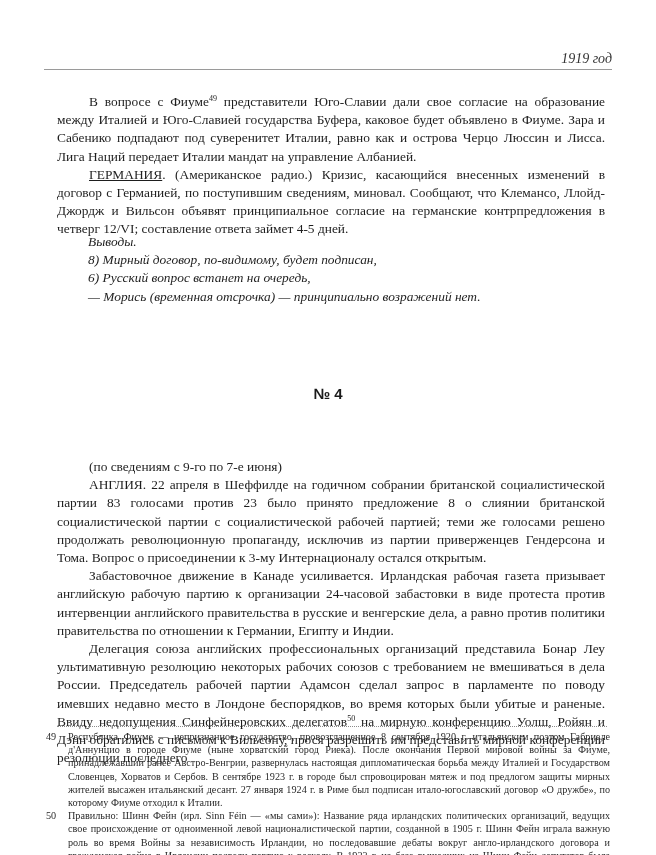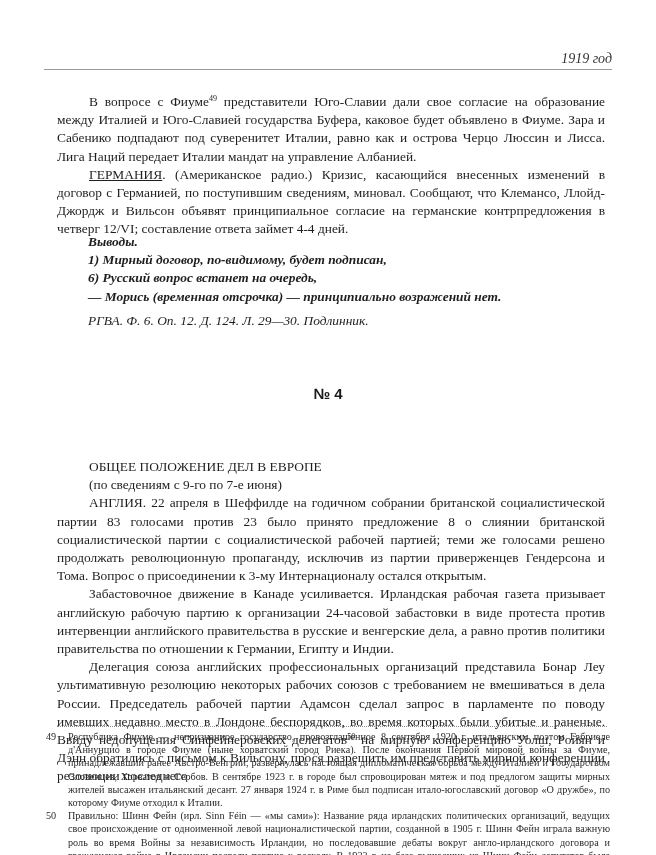--- a/index.html
+++ b/index.html
@@ -23,21 +23,21 @@
     position: absolute; left: 57px; width: 548px;
     font-size: 13.4px; line-height: 18.2px; text-align: justify;
   }
   .body-text p { margin: 0; text-indent: 32px; }
   .u { text-decoration: underline; }
   sup { font-size: 8px; line-height: 0; vertical-align: 5px; }
   .conclusions {
     position: absolute; left: 88px; top: 198px; width: 520px;
     font-style: italic; font-size: 13.4px; line-height: 18.2px;
   }
-  .conclusions div { white-space: nowrap; font-weight: bold; }
+  .conclusions div { white-space: nowrap; }
   .archive-ref {
     position: absolute; left: 88px; top: 278px;
     font-style: italic; font-size: 13.4px;
   }
   .doc-heading {
     position: absolute; left: 40px; top: 350px; width: 576px; text-align: center;
     font-family: "Liberation Sans", "DejaVu Sans", sans-serif; font-weight: bold;
     font-size: 14.5px; line-height: 18px; color: #1a1a1a;
   }
   .doc-heading .num { font-size: 15px; }
@@ -61,38 +61,36 @@
 <body>
 
 <div class="page">
 
   <div class="running-head">
     <span class="title">1919 год</span>
   </div>
 
   <div class="body-text" style="top:58px;">
     <p><span>В вопросе с Фиуме</span><sup>49</sup><span> представители Юго-Славии дали свое согласие на образование между Италией и Юго-Славией государства Буфера, каковое будет объявлено в Фиуме. Зара и Сабенико подпадают под суверенитет Италии, равно как и острова Черцо Люссин и Лисса. Лига Наций передает Италии мандат на управление Албанией.</span></p>
-    <p><span class="u">ГЕРМАНИЯ</span><span>. (Американское радио.) Кризис, касающийся внесенных изменений в договор с Германией, по поступившим сведениям, миновал. Сообщают, что Клемансо, Ллойд-Джордж и Вильсон объявят принципиальное согласие на германские контрпредложения в четверг 12/VI; составление ответа займет 4-4 дней.</span></p>
+    <p><span class="u">ГЕРМАНИЯ</span><span>. (Американское радио.) Кризис, касающийся внесенных изменений в договор с Германией, по поступившим сведениям, миновал. Сообщают, что Клемансо, Ллойд-Джордж и Вильсон объявят принципиальное согласие на германские контрпредложения в четверг 12/VI; составление ответа займет 4-5 дней.</span></p>
   </div>
 
   <div class="conclusions">
     <div>Выводы.</div>
-    <div>1) Мирный договор, по-видимому, будет подписан,</div>
+    <div>8) Мирный договор, по-видимому, будет подписан,</div>
     <div>6) Русский вопрос встанет на очередь,</div>
     <div>— Морись (временная отсрочка) — принципиально возражений нет.</div>
   </div>
 
-  <div class="archive-ref">РГВА. Ф. 6. Оп. 12. Д. 124. Л. 29—30. Подлинник.</div>
 
   <div class="doc-heading">
     <div class="num">№ 4</div>
   </div>
 
   <div class="body-text" style="top:423px;">
-    <p>ОБЩЕЕ ПОЛОЖЕНИЕ ДЕЛ В ЕВРОПЕ</p>
     <p>(по сведениям с 9-го по 7-е июня)</p>
     <p>АНГЛИЯ. 22 апреля в Шеффилде на годичном собрании британской социалистической партии 83 голосами против 23 было принято предложение 8 о слиянии британской социалистической партии с социалистической рабочей партией; теми же голосами решено продолжать революционную пропаганду, исключив из партии приверженцев Гендерсона и Тома. Вопрос о присоединении к 3-му Интернационалу остался открытым.</p>
     <p>Забастовочное движение в Канаде усиливается. Ирландская рабочая газета призывает английскую рабочую партию к организации 24-часовой забастовки в виде протеста против интервенции английского правительства в русские и венгерские дела, а равно против политики правительства по отношении к Германии, Египту и Индии.</p>
     <p><span>Делегация союза английских профессиональных организаций представила Бонар Леу ультимативную резолюцию некоторых рабочих союзов с требованием не вмешиваться в дела России. Председатель рабочей партии Адамсон сделал запрос в парламенте по поводу имевших недавно место в Лондоне беспорядков, во время которых были убитые и раненые. Ввиду недопущения Синфейнеровских делегатов</span><sup>50</sup><span> на мирную конференцию Уолш, Ройян и Дэнн обратились с письмом к Вильсону, прося разрешить им представить мирной конференции резолюции последнего</span></p>
   </div>
 
   <div class="footnote-rule"></div>
 
   <div class="footnotes">
     <div class="footnote">

